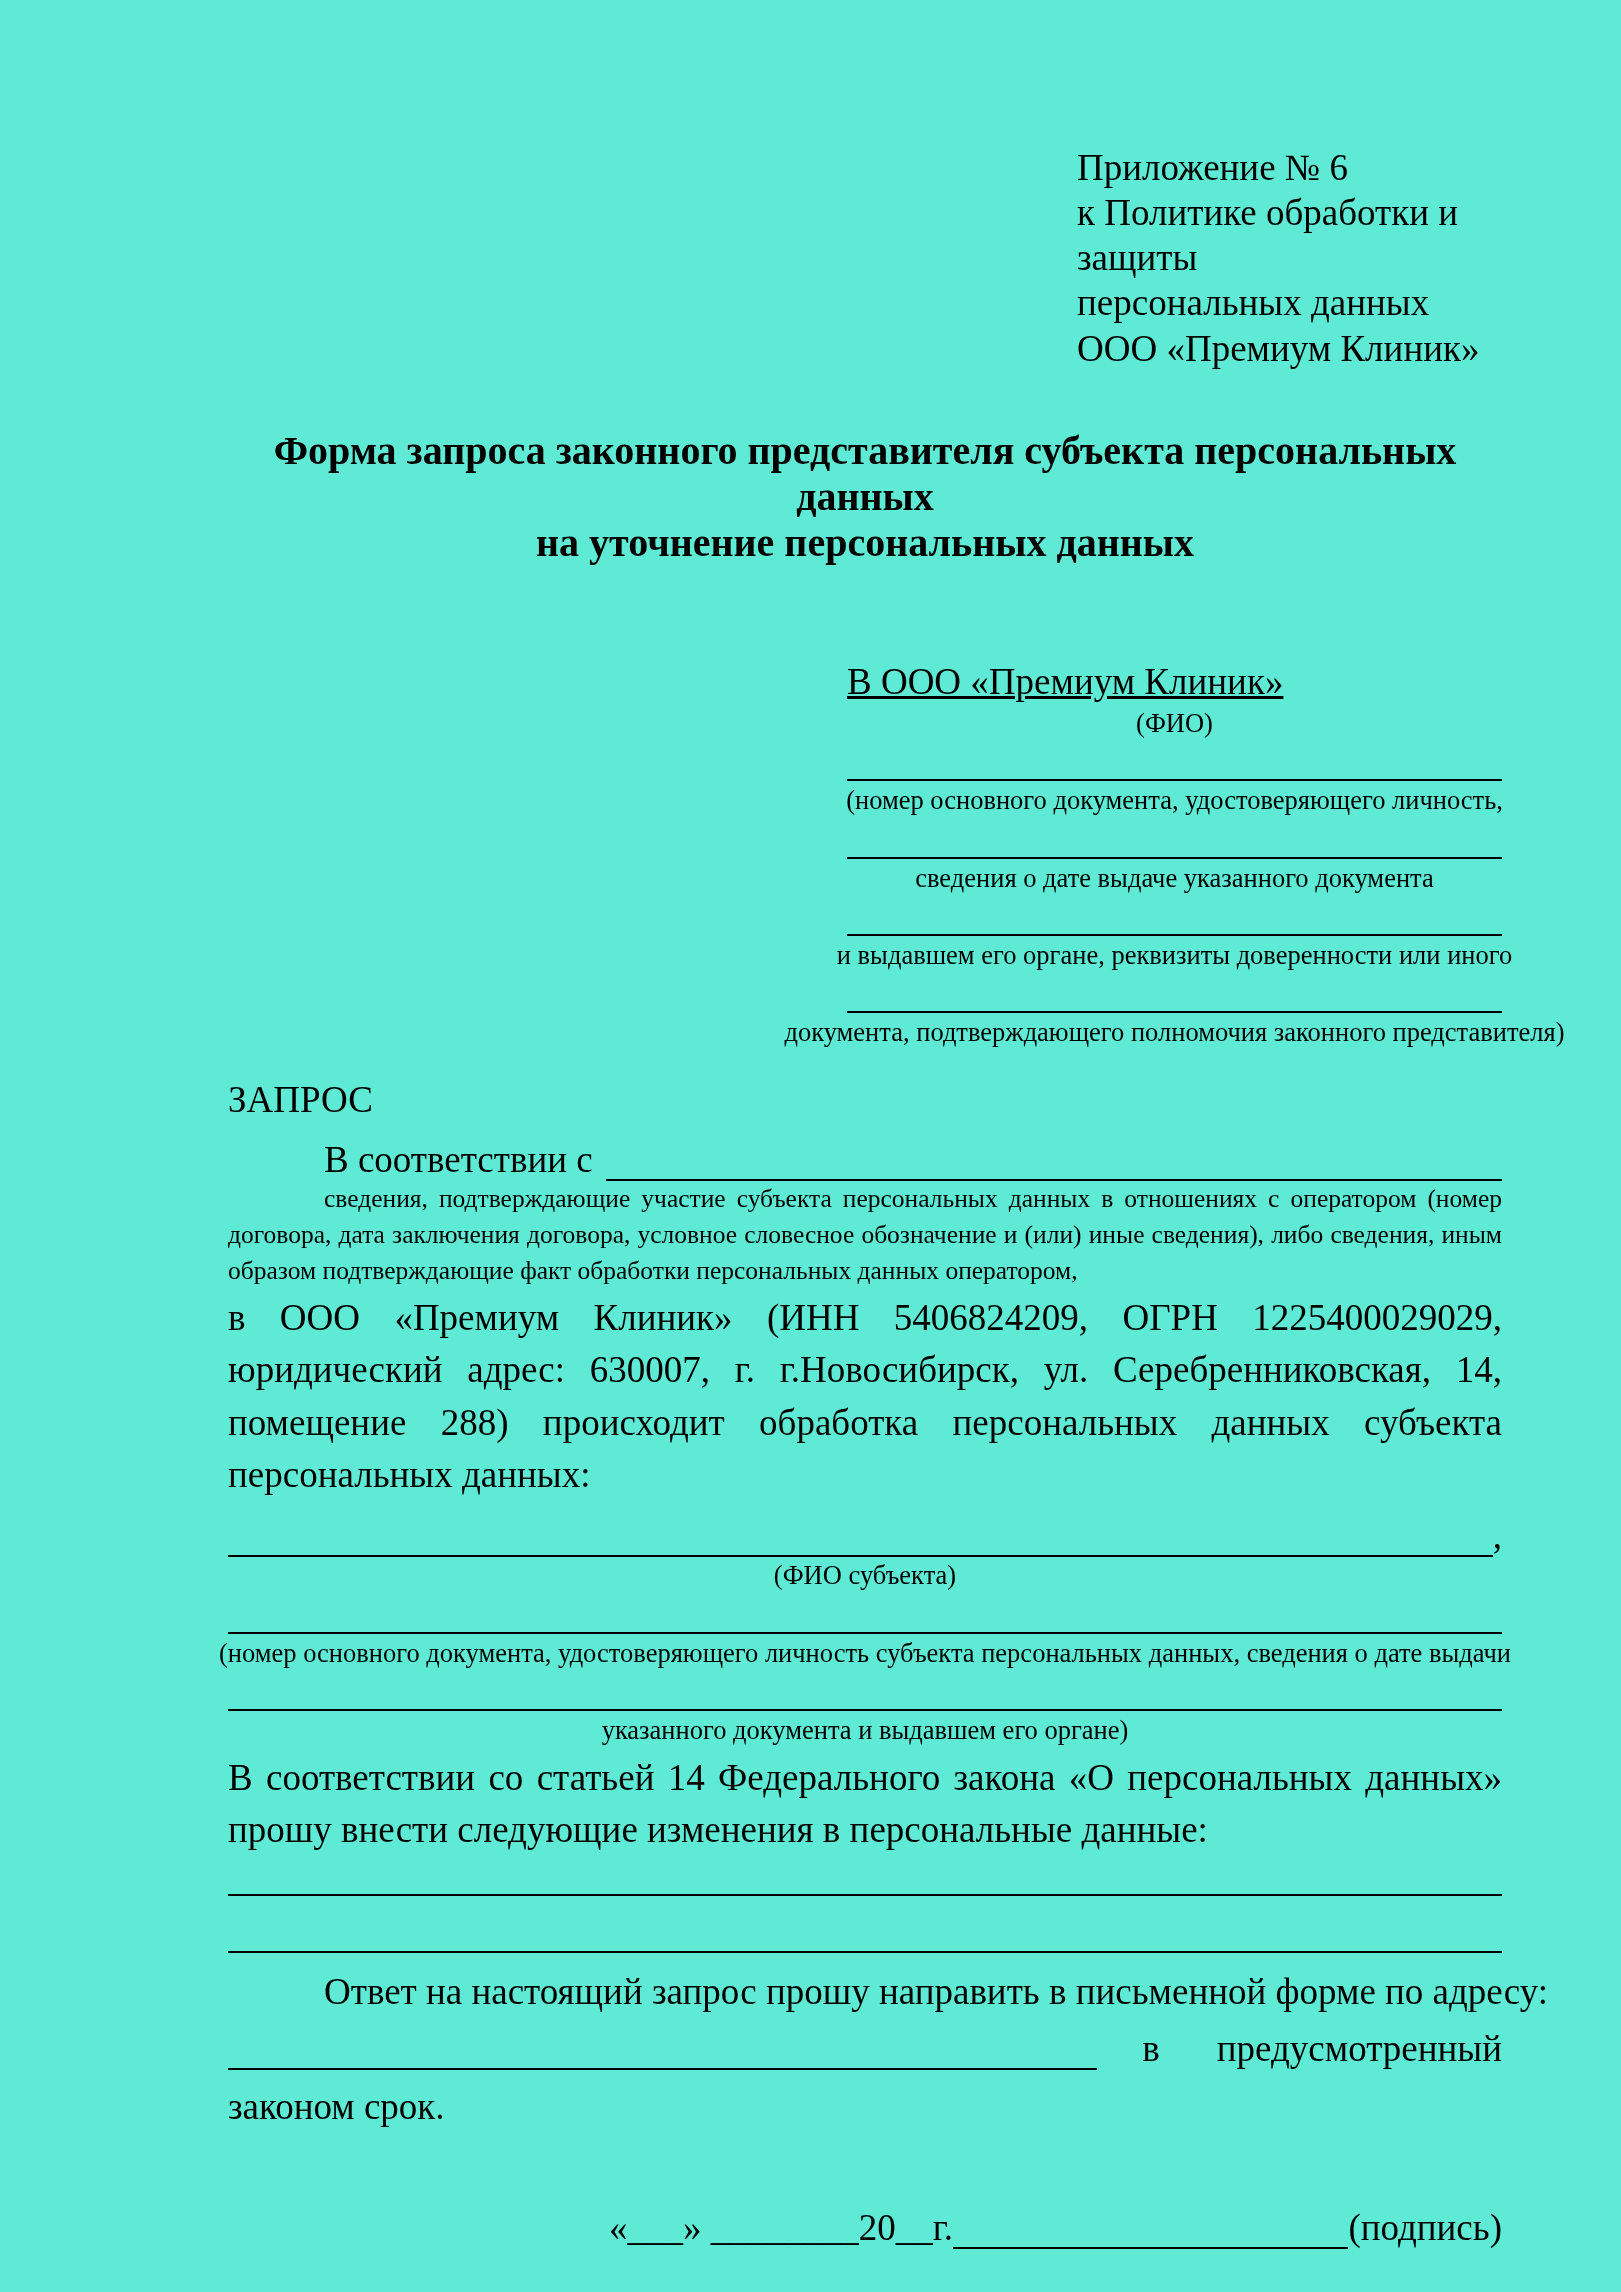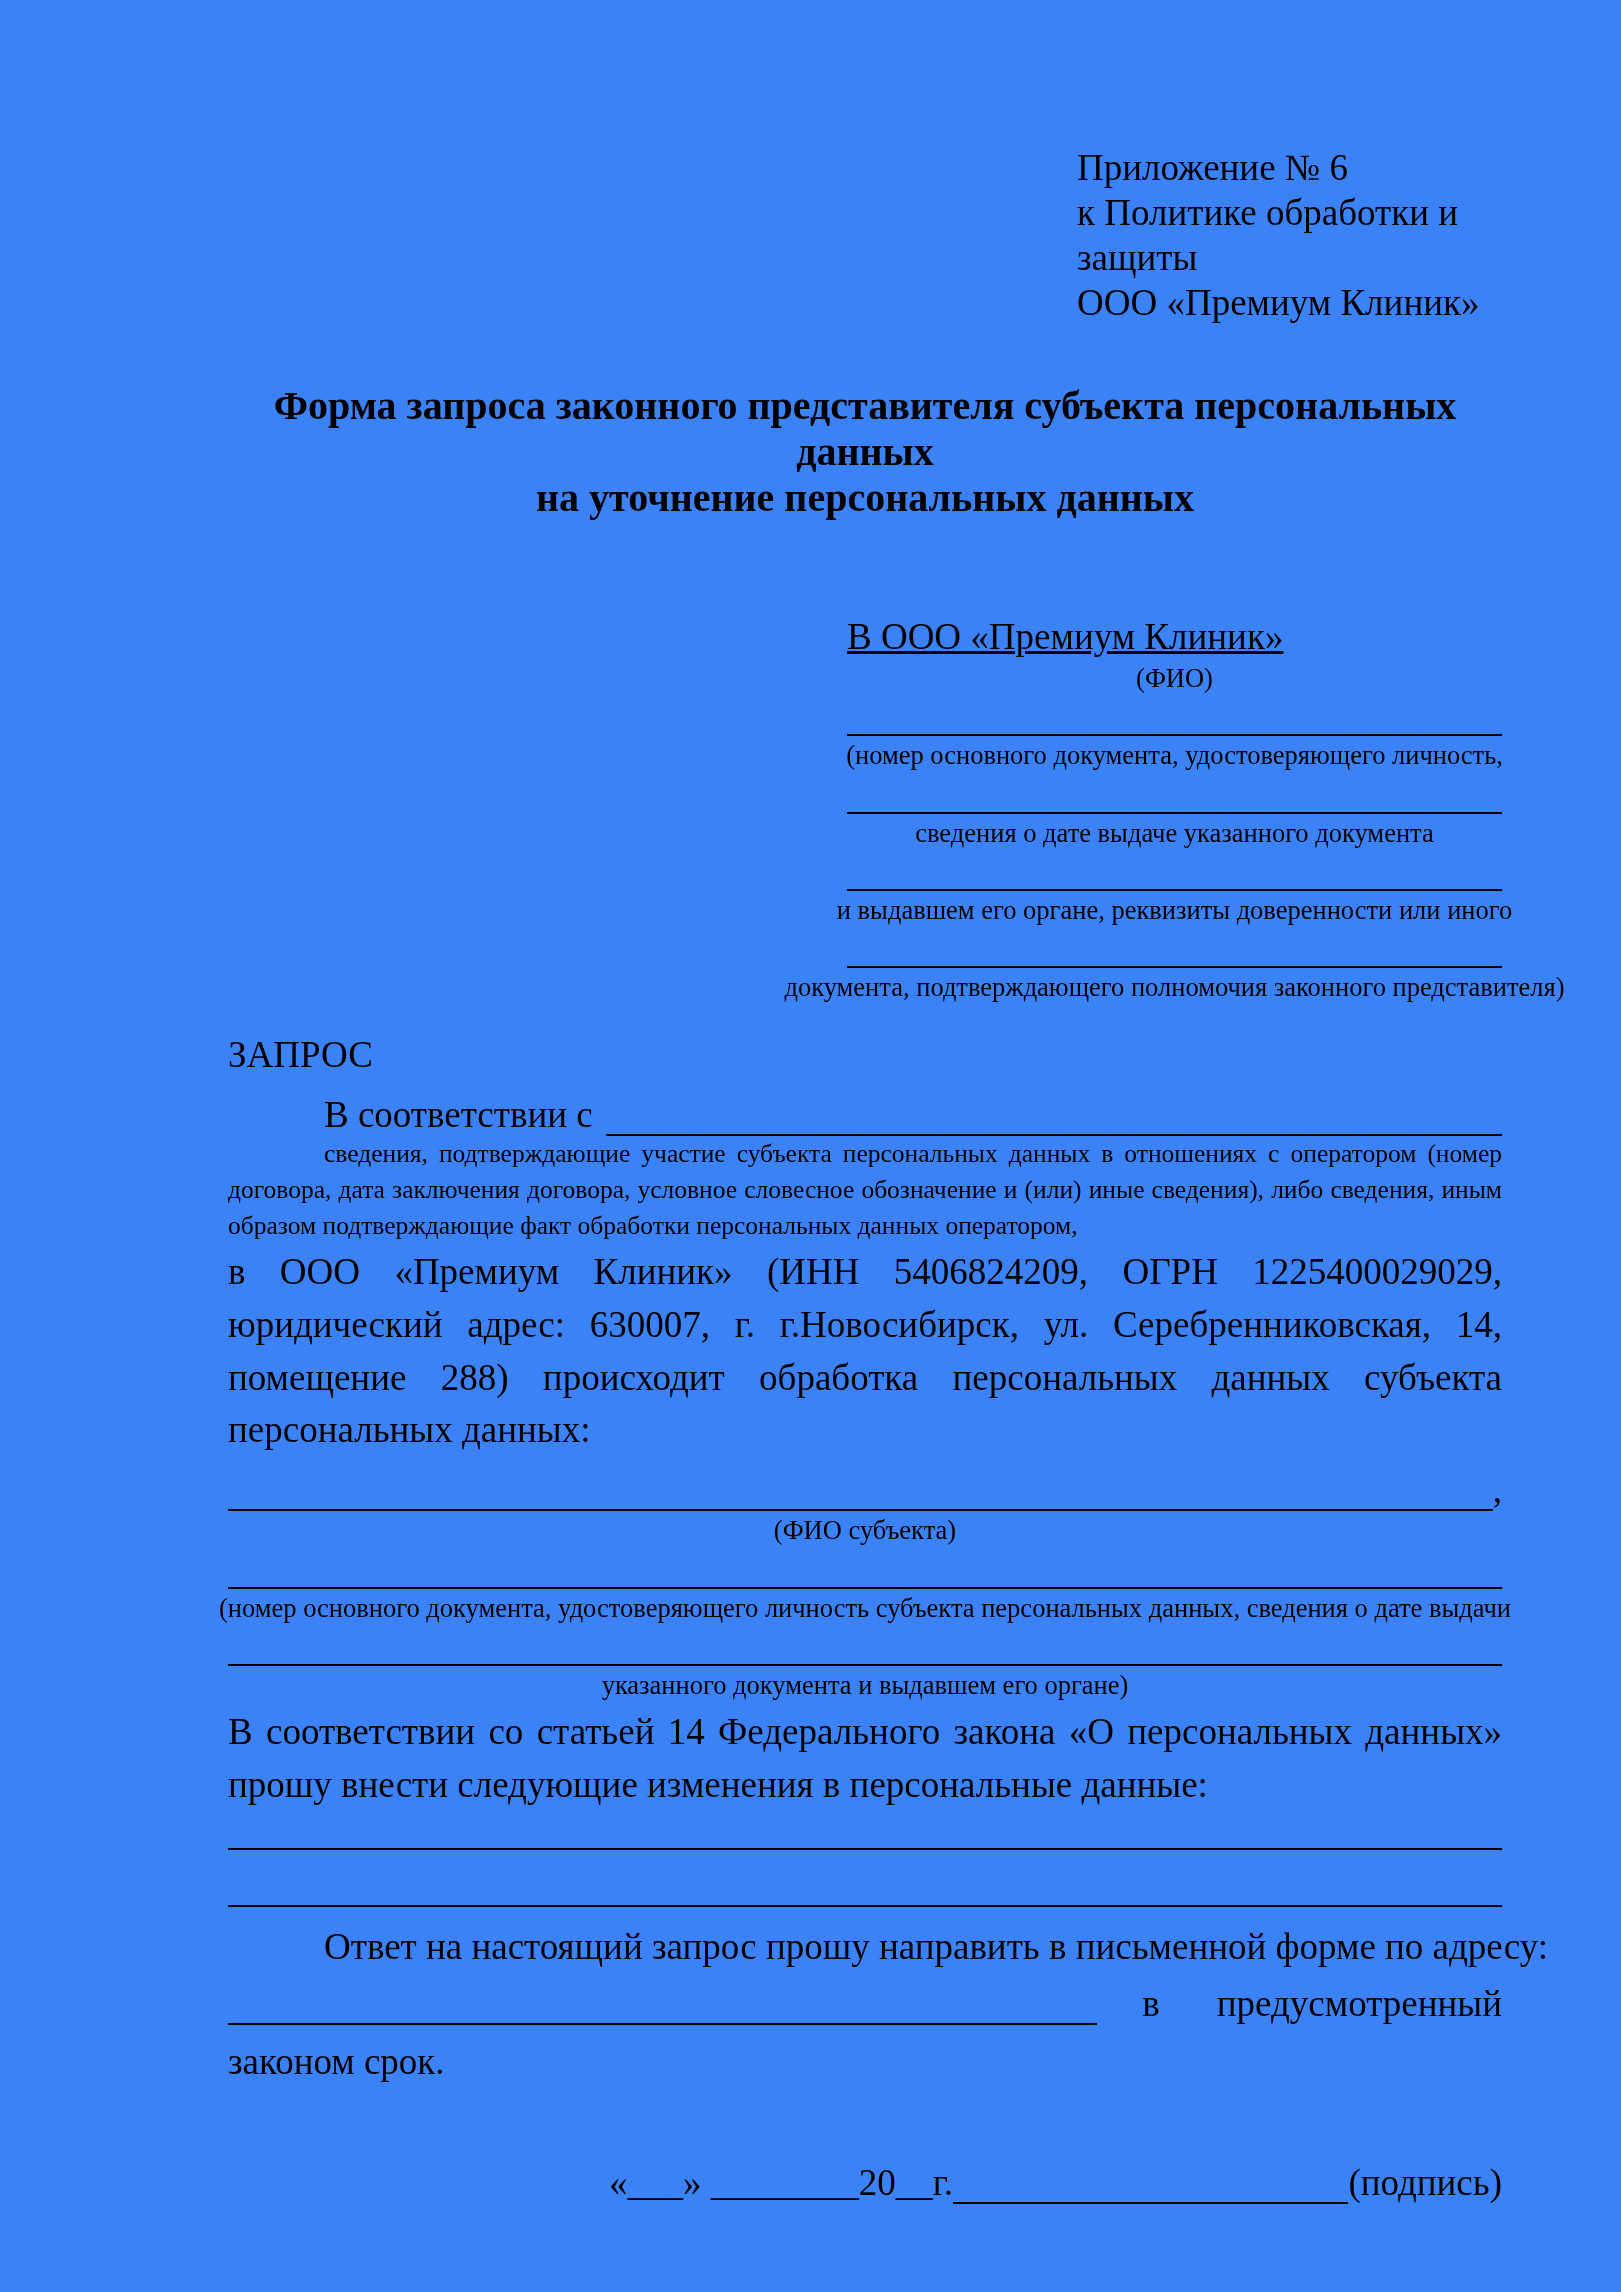--- a/index.html
+++ b/index.html
@@ -1,20 +1,20 @@
 <!DOCTYPE html>
 <html lang="ru"><head>
 <meta charset="utf-8">
 <style>
   * { margin: 0; padding: 0; box-sizing: border-box; }
   html, body { background: #888; }
   .page {
     width: 1621px;
     height: 2293px;
-    background: #3b82f6;
+    background: #5eead4;
     color: #000000;
     font-family: "Liberation Serif", "DejaVu Serif", serif;
     font-size: 37px;
     padding: 145px 119px 0 228px;
     position: relative;
     overflow: hidden;
   }
   
   .annex {
     margin-left: 849px;
@@ -126,20 +126,21 @@
   .sig-right .cap { white-space: pre; }
 </style>
 </head>
 <body>
 
 <div class="page">
 
   <div class="annex">
     <div>Приложение № 6</div>
     <div>к Политике обработки и защиты</div>
+    <div>персональных данных</div>
     <div>ООО «Премиум Клиник»</div>
   </div>
 
   <div class="title">
     <div>Форма запроса законного представителя субъекта персональных данных</div>
     <div>на уточнение персональных данных</div>
   </div>
 
   <div class="addr">
     <div class="addr-to">В ООО «Премиум Клиник»</div>

